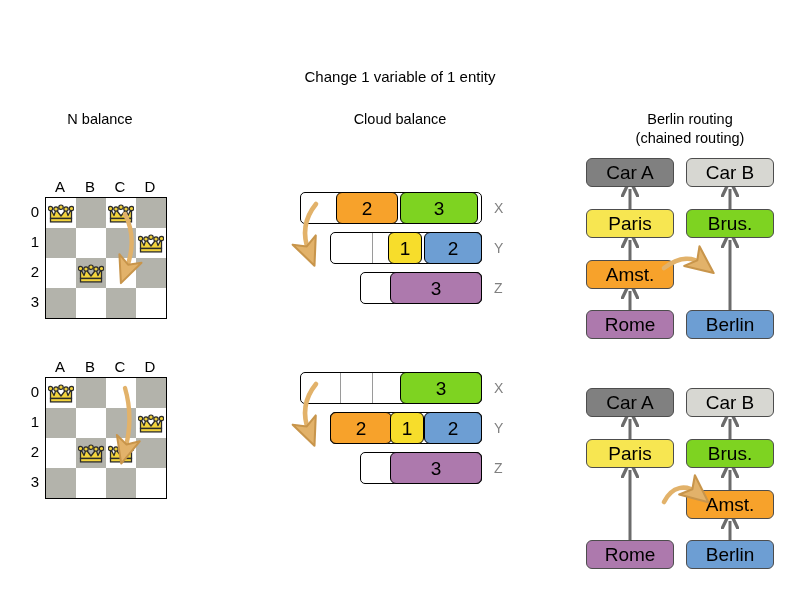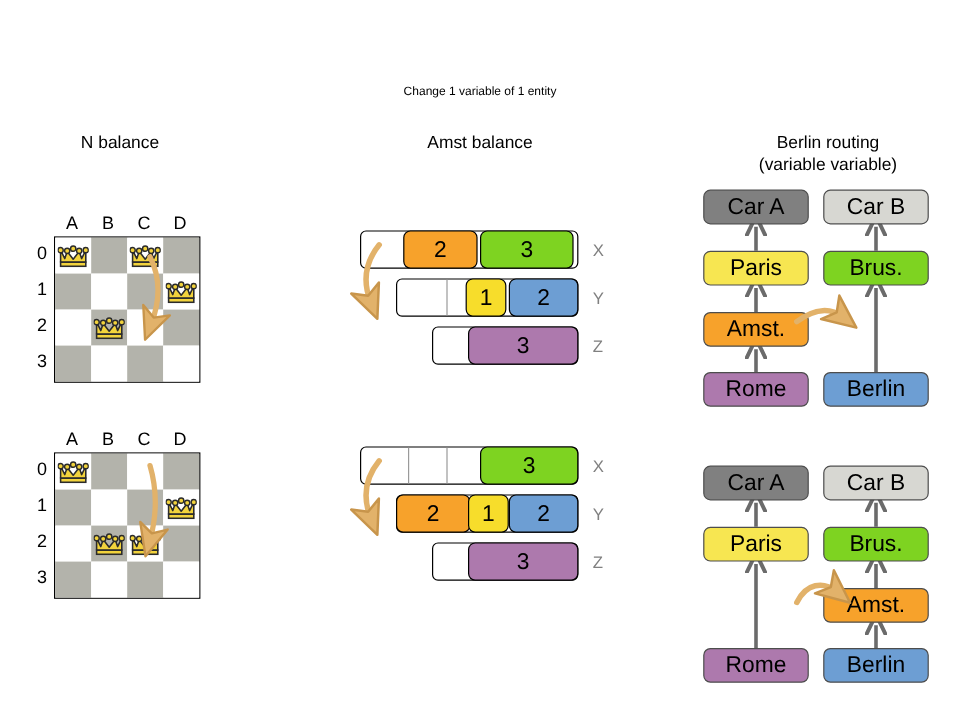--- a/index.html
+++ b/index.html
@@ -24,21 +24,21 @@
     text-align: center;
     font-size: 40px;
     font-weight: normal;
     letter-spacing: 0px;
     line-height: 44px;
   }
   .subtitle {
     position: absolute;
     top: 68px; left: 0; width: 800px;
     text-align: center;
-    font-size: 10px;
+    font-size: 15px;
     line-height: 18px;
   }
 
   
   .col-head {
     position: absolute;
     text-align: center;
     font-size: 14.5px;
     line-height: 19px;
   }
@@ -173,24 +173,24 @@
   }
 </style>
 </head>
 <body>
 
 <div class="page">
 
   <div class="subtitle">Change 1 variable of 1 entity</div>
 
   <div class="col-head queens">N balance</div>
-  <div class="col-head cloud">Amst balance</div>
+  <div class="col-head cloud">Cloud balance</div>
   <div class="col-head routing">
     <div>Berlin routing</div>
-    <div>(variable variable)</div>
+    <div>(chained routing)</div>
   </div>
 
   <div class="board-wrap b1">
     <div class="col-labels">
         <span style="left: 0px;">A</span>
         <span style="left: 30px;">B</span>
         <span style="left: 60px;">C</span>
         <span style="left: 90px;">D</span>
       </div>
     <div class="row-labels">

